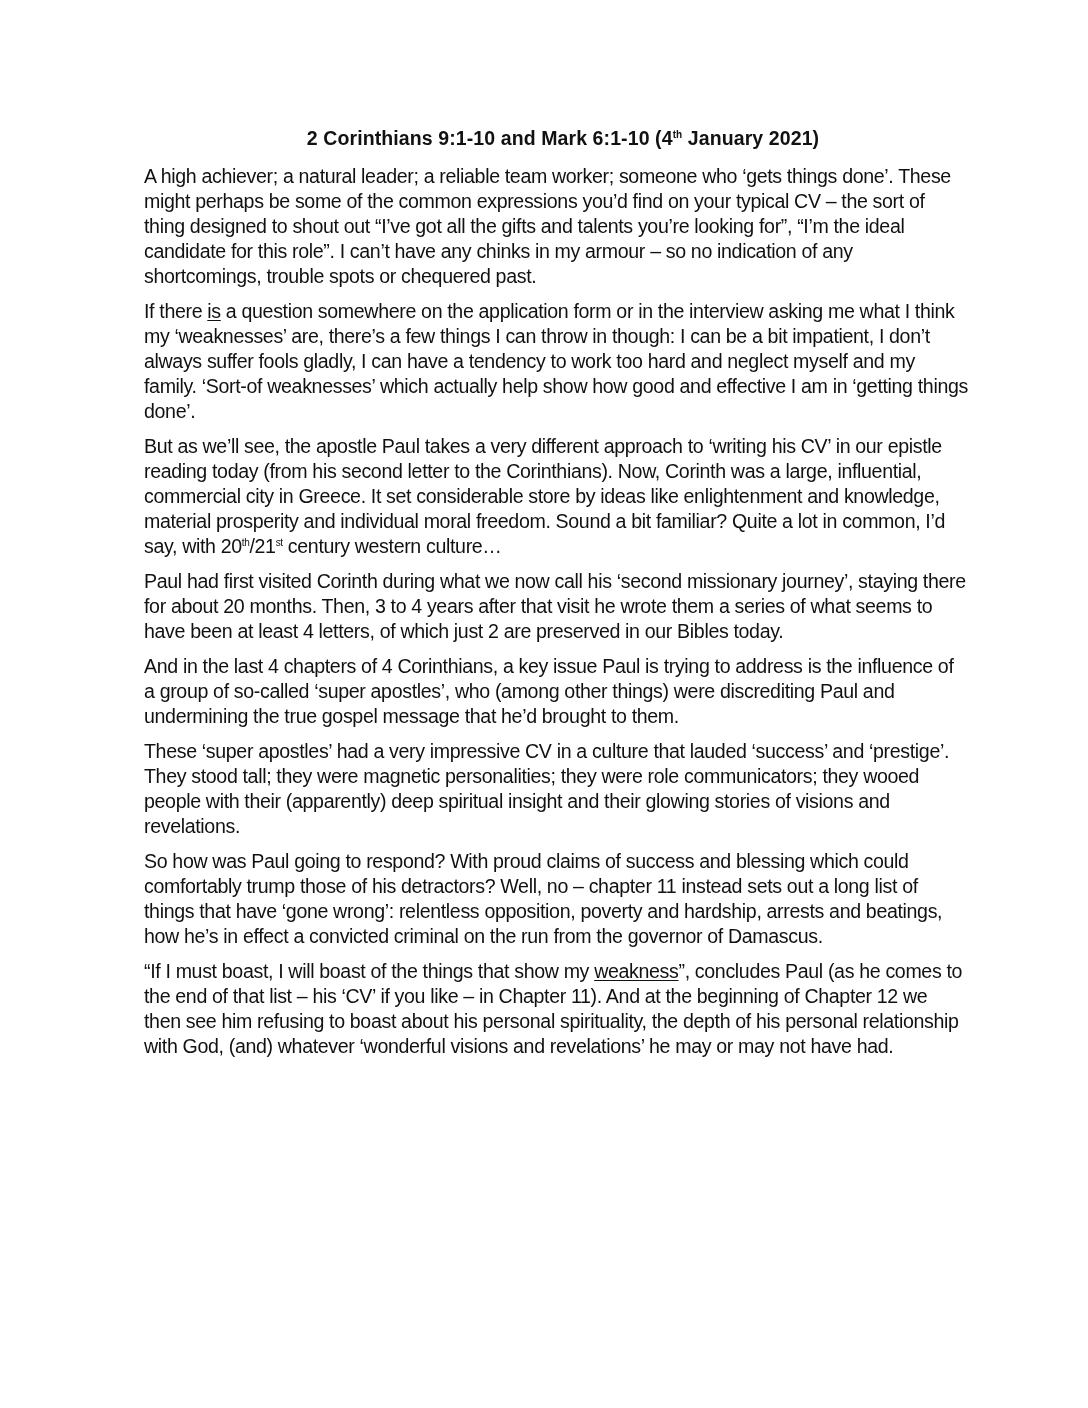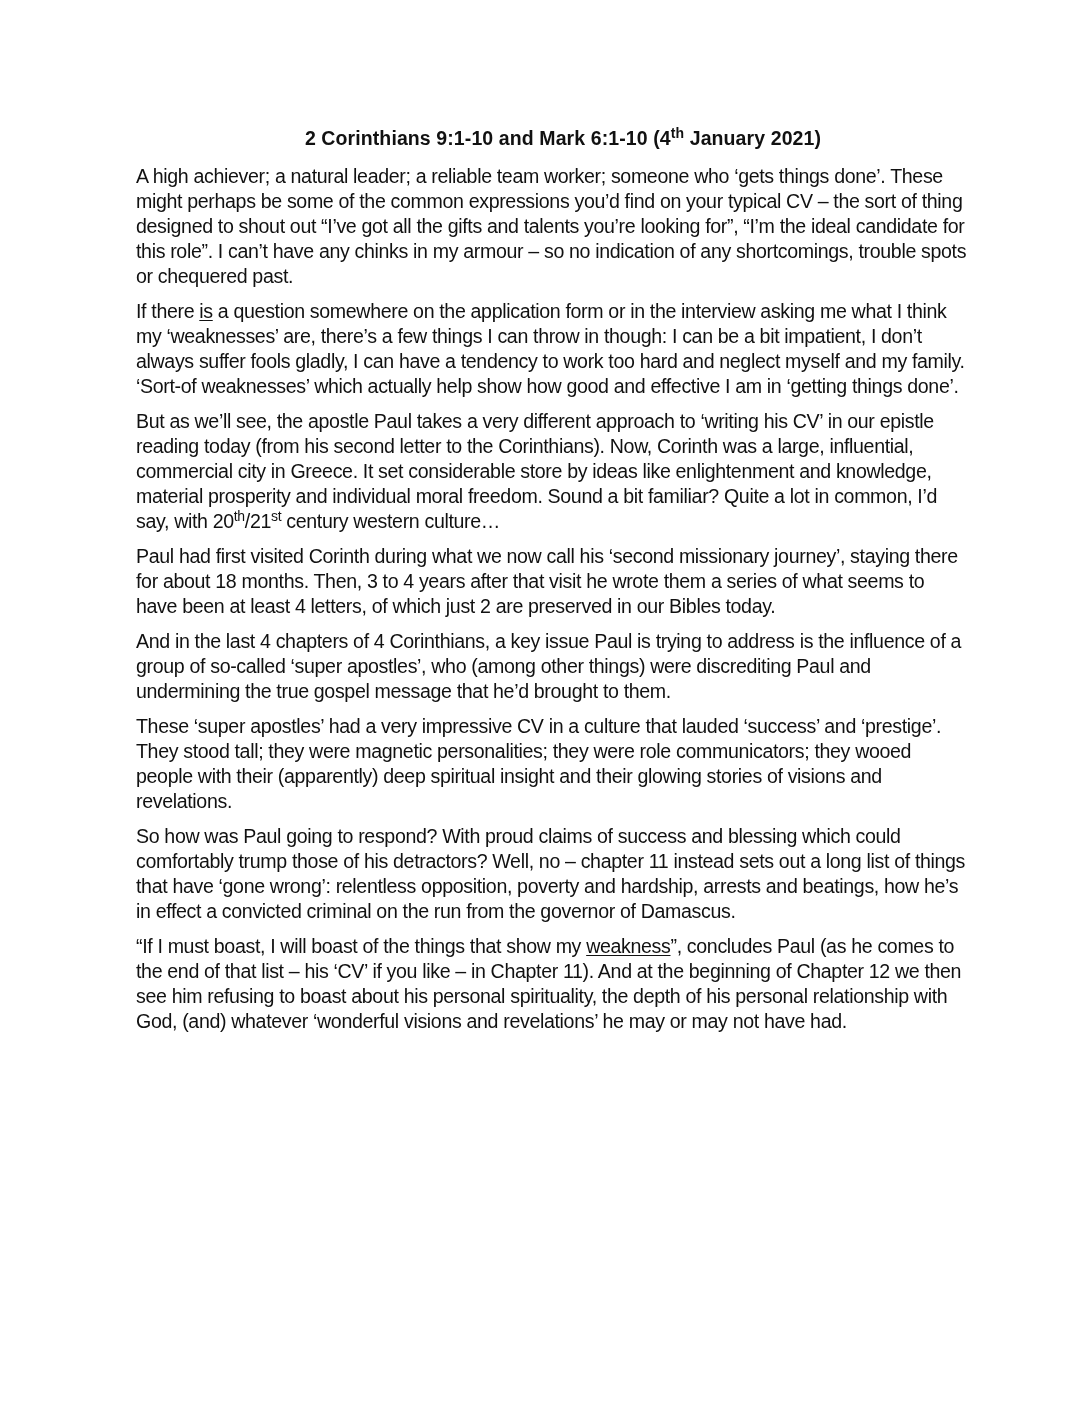--- a/index.html
+++ b/index.html
@@ -8,39 +8,39 @@
     font-family: "Liberation Sans", sans-serif; color: #111111;
   }
   .page {
     position: absolute; left: 128px; top: 127px; width: 840px;
   }
   .title {
     text-align: center; font-weight: bold; font-size: 19.5px;
     margin: 0 0 14px 0; padding-left: 30px; letter-spacing: 0.1px;
   }
   .para {
-    font-size: 19.6px; line-height: 25px; margin: 0 0 10px 8px;
+    font-size: 19.6px; line-height: 25px; margin: 0 0 10px 16px;
     letter-spacing: -0.35px; word-spacing: 0px;
   }
-  sup { font-size: 14px; vertical-align: 7px; line-height: 0; }
+  sup { font-size: 10px; vertical-align: 7px; line-height: 0; }
   u { text-decoration: underline; text-underline-offset: 2px; }
 </style>
 </head>
 <body>
 
 <div class="page">
   <h1 class="title"><span>2 Corinthians 9:1-10 and Mark 6:1-10 (4</span><sup>th</sup><span> January 2021)</span></h1>
 
   <p class="para">A high achiever; a natural leader; a reliable team worker; someone who ‘gets things done’.  These might perhaps be some of the common expressions you’d find on your typical CV – the sort of thing designed to shout out “I’ve got all the gifts and talents you’re looking for”, “I’m the ideal candidate for this role”. I can’t have any chinks in my armour – so no indication of any shortcomings, trouble spots or chequered past.</p>
 
   <p class="para"><span>If there </span><u>is</u><span> a question somewhere on the application form or in the interview asking me what I think my ‘weaknesses’ are, there’s a few things I can throw in though: I can be a bit impatient, I don’t always suffer fools gladly, I can have a tendency to work too hard and neglect myself and my family.  ‘Sort-of weaknesses’ which actually help show how good and effective I am in ‘getting things done’.</span></p>
 
   <p class="para"><span>But as we’ll see, the apostle Paul takes a very different approach to ‘writing his CV’ in our epistle reading today (from his second letter to the Corinthians).  Now, Corinth was a large, influential, commercial city in Greece.  It set considerable store by ideas like enlightenment and knowledge, material prosperity and individual moral freedom.  Sound a bit familiar?  Quite a lot in common, I’d say, with 20</span><sup>th</sup><span>/21</span><sup>st</sup><span> century western culture…</span></p>
 
-  <p class="para">Paul had first visited Corinth during what we now call his ‘second missionary journey’, staying there for about 18 months.  Then, 3 to 4 years after that visit he wrote them a series of what seems to have been at least 4 letters, of which just 2 are preserved in our Bibles today.</p>
+  <p class="para">Paul had first visited Corinth during what we now call his ‘second missionary journey’, staying there for about 20 months.  Then, 3 to 4 years after that visit he wrote them a series of what seems to have been at least 4 letters, of which just 2 are preserved in our Bibles today.</p>
 
 
   <p class="para">And in the last 4 chapters of 4 Corinthians, a key issue Paul is trying to address is the influence of a group of so-called ‘super apostles’, who (among other things) were discrediting Paul and undermining the true gospel message that he’d brought to them.</p>
 
   <p class="para">These ‘super apostles’ had a very impressive CV in a culture that lauded ‘success’ and ‘prestige’.  They stood tall; they were magnetic personalities; they were role communicators; they wooed people with their (apparently) deep spiritual insight and their glowing stories of visions and revelations.</p>
 
   <p class="para">So how was Paul going to respond?  With proud claims of success and blessing which could comfortably trump those of his detractors?  Well, no – chapter 11 instead sets out a long list of things that have ‘gone wrong’: relentless opposition, poverty and hardship, arrests and beatings, how he’s in effect a convicted criminal on the run from the governor of Damascus.</p>
 
   <p class="para"><span>“If I must boast, I will boast of the things that show my </span><u>weakness</u><span>”, concludes Paul (as he comes to the end of that list – his ‘CV’ if you like – in Chapter 11).  And at the beginning of Chapter 12 we then see him refusing to boast about his personal spirituality, the depth of his personal relationship with God, (and) whatever ‘wonderful visions and revelations’ he may or may not have had.</span></p>
 </div>

